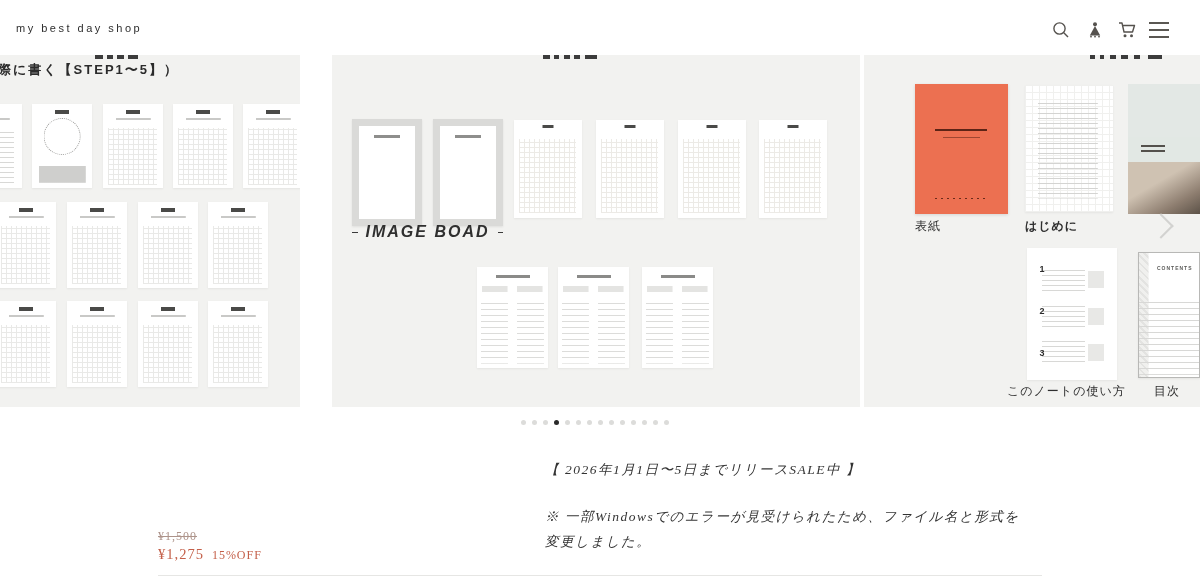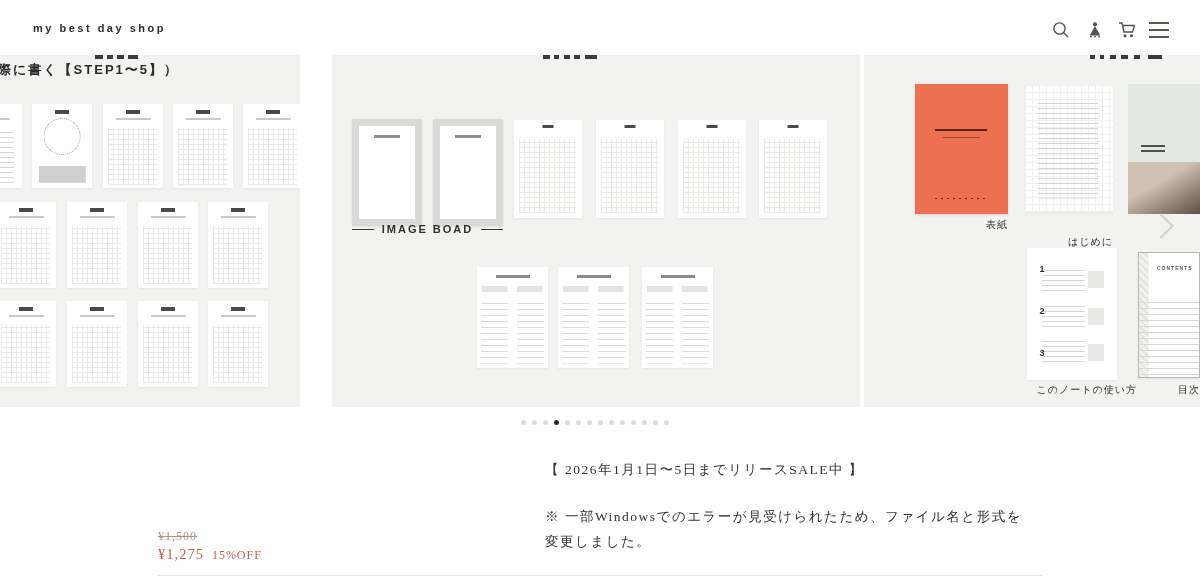--- a/index.html
+++ b/index.html
@@ -2,22 +2,22 @@
 <html><head>
 <meta charset="utf-8">
 <style>
   * { margin:0; padding:0; box-sizing:border-box; }
   html,body { width:1200px; height:577px; background:#ffffff; overflow:hidden;
     font-family:"Liberation Sans","DejaVu Sans",sans-serif; }
   .stage { position:relative; width:1200px; height:577px; background:#fff; }
 
   
   .header { position:absolute; top:0; left:0; width:1200px; height:55px; background:#fff; }
-  .logo { position:absolute; left:16px; top:22px; font-size:11px; font-weight:700;
-    letter-spacing:2.5px; color:#2e2e2e; white-space:nowrap; cursor:pointer;margin-left:17px; }
+  .logo { position:absolute; left:16px; top:22px; font-size:11px; font-weight:400;
+    letter-spacing:2.5px; color:#2e2e2e; white-space:nowrap; cursor:pointer; }
   .hicon { position:absolute; top:20px; width:20px; height:20px; display:flex;
     align-items:center; justify-content:center; cursor:pointer; color:#55524e; }
   .hicon svg { display:block; }
   .icon-search { left:1051px; } .icon-account { left:1085px; }
   .icon-cart { left:1117px; } .icon-menu { left:1149px; }
   .menu-bars { width:21px; height:16px;
     background:repeating-linear-gradient(0deg,#5a5752 0 2px,transparent 2px 7px); }
 
   
   .carousel { position:absolute; top:55px; left:0; width:1200px; height:352px; background:#fff; }
@@ -95,21 +95,21 @@
   .v-contents::before { display:none; }
   .contents-title { position:absolute; top:12px; left:30%; font-size:5px; font-weight:700;
     letter-spacing:1px; color:#5c5c5a; }
 
   .framed { position:absolute; background:#dadad8; padding:7px; box-shadow:0 1px 2px rgba(0,0,0,.08); }
   .framed-inner { position:relative; width:100%; height:100%; background:#fff; }
   .framed-inner::before { content:""; position:absolute; top:9px; left:50%;
     transform:translateX(-50%); width:26px; height:3px; background:#8e8e8c; }
 
   .sec-label { position:absolute; display:flex; align-items:center; gap:8px;
-    font-size:11px; font-weight:700; letter-spacing:2px; color:#2f2f2f; }
+    font-size:16px; font-weight:700; letter-spacing:2px; color:#2f2f2f;font-style:italic; }
   .sec-label::before, .sec-label::after { content:""; flex:1; height:1px; background:#3a3a3a; }
   .sec-label.dbl::before, .sec-label.dbl::after { height:3px;
     background:linear-gradient(#3a3a3a 0 1px,transparent 1px 2px,#3a3a3a 2px 3px); }
 
   .cover { position:absolute; background:#ec7051; box-shadow:0 1px 3px rgba(0,0,0,.12);
     background-repeat:no-repeat;
     background-image:
       linear-gradient(#5d2416,#5d2416),linear-gradient(rgba(93,36,22,.55),rgba(93,36,22,.55)),
       repeating-linear-gradient(90deg,#6b2b1a 0 2px,transparent 2px 6px);
     background-size:56% 2px,40% 1px,58% 1px;
@@ -117,22 +117,22 @@
 
   .montage { position:absolute; overflow:hidden; background:#e3e8e5; }
   .montage .m-top { position:absolute; top:0; left:0; right:0; height:41%;
     background:linear-gradient(135deg,#9790833%,#6a655c),linear-gradient(135deg,#979083,#6a655c); }
   .montage .m-band { position:absolute; top:41%; left:0; right:0; height:19%; background:#e2e8e4; }
   .montage .m-band::before { content:""; position:absolute; top:30%; left:18%; width:34%; height:7px;
     background:linear-gradient(#54514c 0 2px,transparent 2px 5px,#54514c 5px 7px); }
   .montage .m-bottom { position:absolute; top:60%; left:0; right:0; bottom:0;
     background:linear-gradient(150deg,#cfc2b2 0 40%,#8d7d6f 75%,#5c5248); }
 
-  .caption { position:absolute; font-size:10px; color:#2f2f2f; letter-spacing:1px;
-    text-align:right; white-space:nowrap; }
+  .caption { position:absolute; font-size:12px; color:#2f2f2f; letter-spacing:1px;
+    text-align:left; white-space:nowrap; }
 
   .next-arrow { position:absolute; width:18px; height:18px; border-top:2px solid #d2d2d0;
     border-right:2px solid #d2d2d0; transform:rotate(45deg); cursor:pointer; }
 
   .dots { position:absolute; top:420px; left:595px; transform:translateX(-50%);
     display:flex; gap:6px; align-items:center; }
   .dot { width:5px; height:5px; border-radius:50%; background:#dcdcda; cursor:pointer; }
   .dot.active { background:#2a2a2a; }
 
   
@@ -143,21 +143,21 @@
   .price-orig { position:absolute; left:158px; top:529px;
     font-family:"Liberation Serif","DejaVu Serif",serif; font-size:12px; color:#ad938a;
     text-decoration:line-through; letter-spacing:1px; }
   .price-sale { position:absolute; left:158px; top:546px;
     font-family:"Liberation Serif","DejaVu Serif",serif; font-size:14.5px; color:#c4604a;
     letter-spacing:1px; }
   .price-sale .off { font-size:12px; margin-left:8px; }
   .notes { position:absolute; left:545px; top:457px; width:478px;
     font-family:"Liberation Serif","DejaVu Serif",serif; font-size:13.5px; color:#333;
     letter-spacing:1.5px; line-height:1.9; }
-  .notes p { margin-bottom:21px; }
+  .notes p { margin-bottom:21px;font-style:italic; }
   .bottom-divider { position:absolute; left:158px; top:575px; width:884px; height:1px;
     background:#e6e6e4; }
 </style>
 </head>
 <body>
 
 <div class="stage">
 
   <div class="header">
     <div class="logo">my best day shop</div>
@@ -261,21 +261,21 @@
 
       <div class="pg v-intro" style="left:161px;top:30px;width:88px;height:127px;"></div>
 
       <div class="montage" style="left:264px;top:29px;width:72px;height:130px;">
         <div class="m-top"></div>
         <div class="m-band"></div>
         <div class="m-bottom"></div>
       </div>
 
       <div class="caption" style="left:51px;top:163px;width:93px;">表紙</div>
-      <div class="caption" style="left:161px;top:180px;width:88px;">はじめに</div>
+      <div class="caption" style="left:161px;top:163px;width:88px;font-weight:bold;">はじめに</div>
 
       <div class="next-arrow" style="left:288px;top:162px;"></div>
 
       <div class="pg v-howto" style="left:163px;top:193px;width:90px;height:132px;">
         <span class="howto-num" style="top:12%;">1</span>
         <span class="howto-num" style="top:44%;">2</span>
         <span class="howto-num" style="top:76%;">3</span>
       </div>
 
       <div class="pg v-contents" style="left:274px;top:197px;width:62px;height:126px;">

